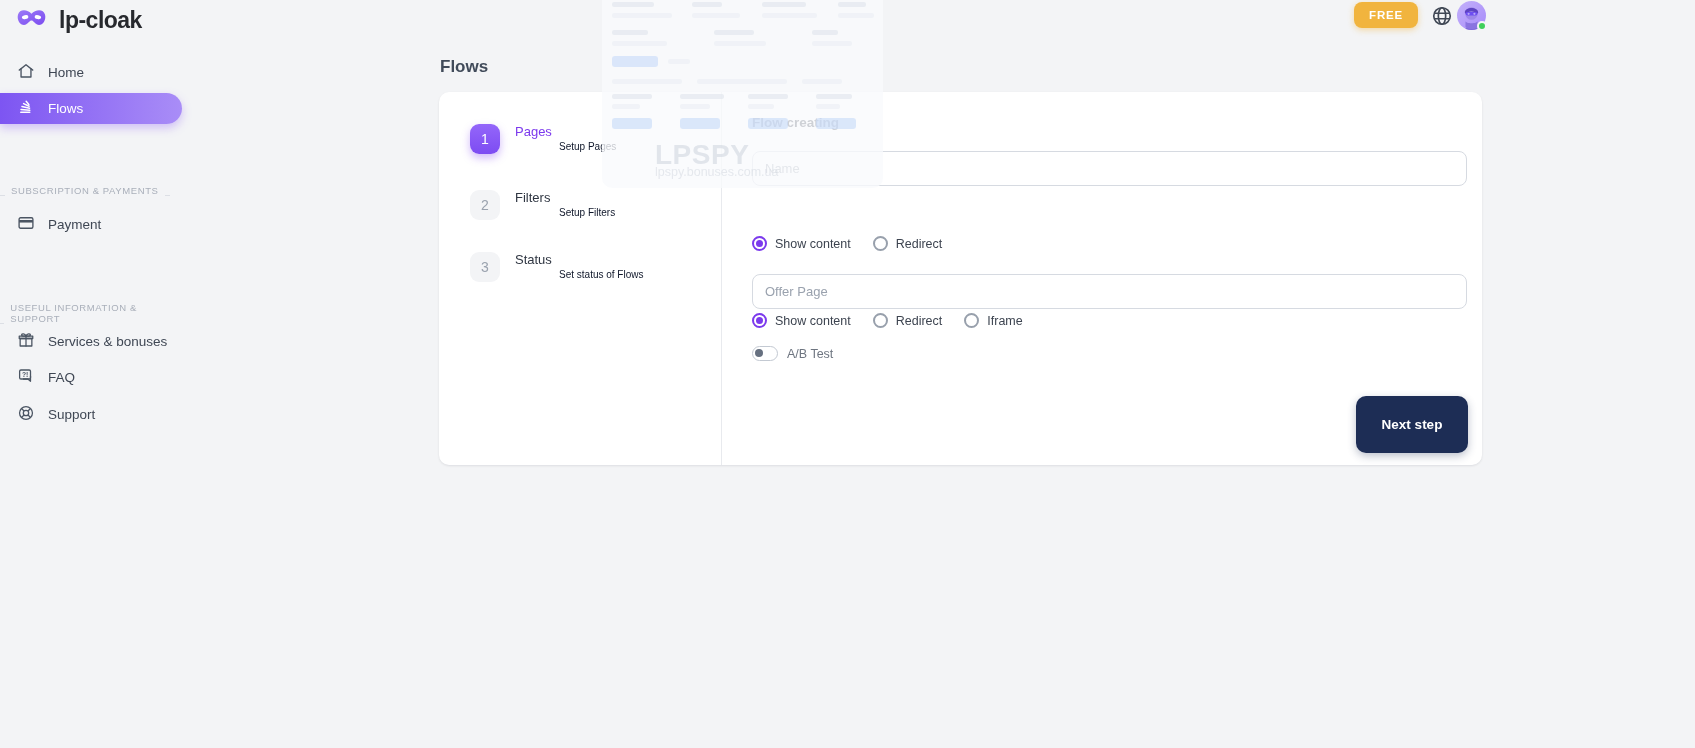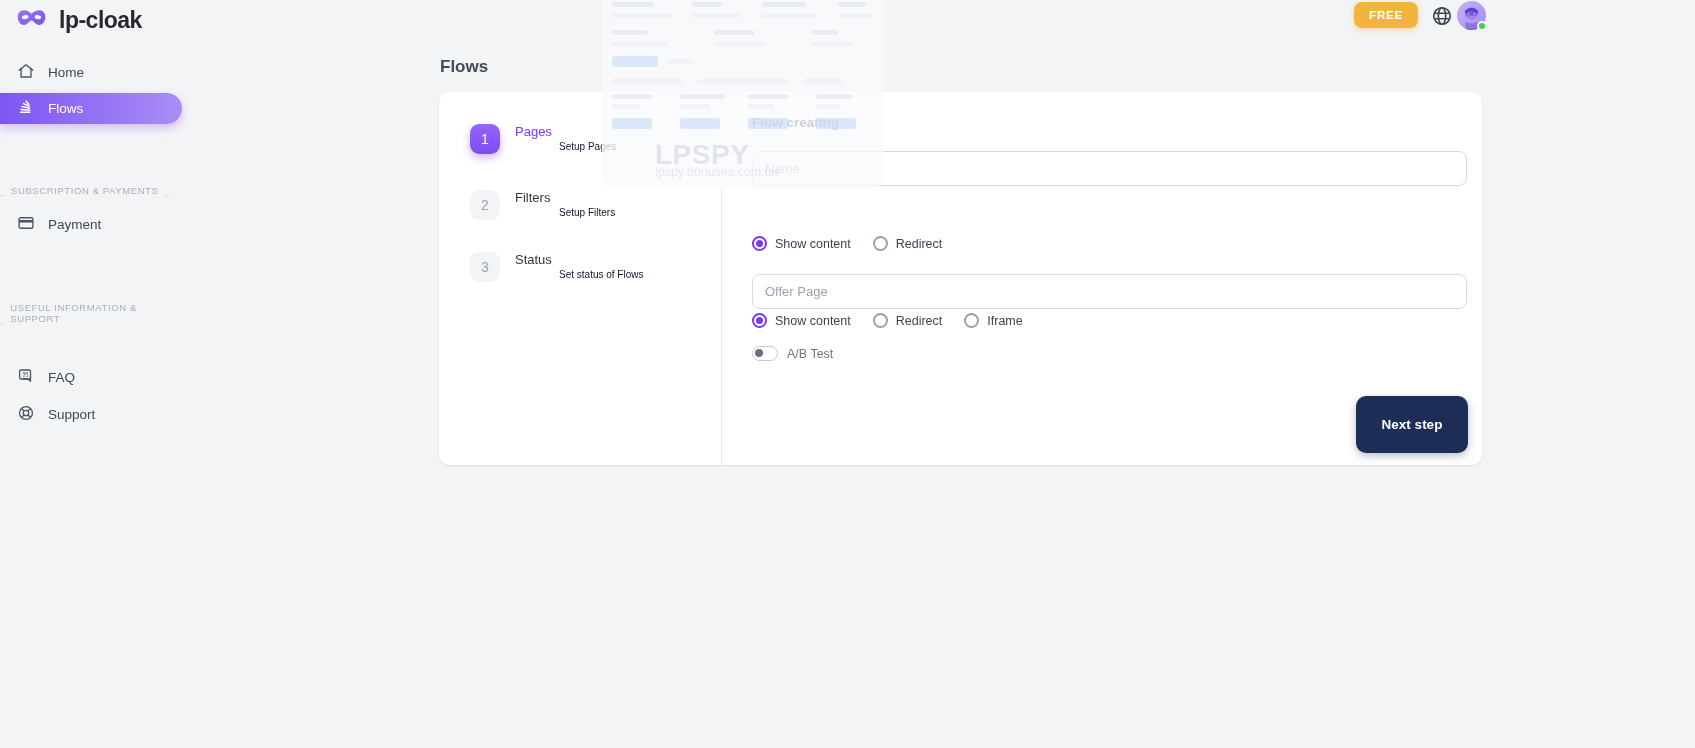--- a/index.html
+++ b/index.html
@@ -169,20 +169,32 @@
       </svg>
     </span>
     <span>Payment</span>
   </div>
 
 
   <div class="section-label" style="top:302px">
     <span>USEFUL INFORMATION &amp; SUPPORT</span>
   </div>
 
+  <div class="nav-item" style="top:326px">
+    <span>
+      <svg width="18" height="18" viewBox="0 0 24 24" fill="none" stroke="#4b5563" stroke-width="1.7" stroke-linecap="round" stroke-linejoin="round">
+        <rect x="4.2" y="10" width="15.6" height="10"></rect>
+        <rect x="3" y="6.8" width="18" height="3.2"></rect>
+        <path d="M12 6.8 V20"></path>
+        <path d="M12 6.8 C10.8 2.8 5.8 3.2 6.2 5.4 C6.5 7.2 9.5 7 12 6.8 Z"></path>
+        <path d="M12 6.8 C13.2 2.8 18.2 3.2 17.8 5.4 C17.5 7.2 14.5 7 12 6.8 Z"></path>
+      </svg>
+    </span>
+    <span>Services &amp; bonuses</span>
+  </div>
 
   <div class="nav-item" style="top:362px">
     <span>
       <svg width="18" height="18" viewBox="0 0 24 24" fill="none" stroke="#4b5563" stroke-width="1.7">
         <rect x="3.5" y="4" width="14.5" height="12" rx="1.8"></rect>
         <path d="M18 12 V19 L14.5 16 H8" stroke-linejoin="round"></path>
         <text x="6.6" y="13.4" font-size="9" font-weight="bold" fill="#4b5563" stroke="none" font-family="inherit">?!</text>
       </svg>
     </span>
     <span>FAQ</span>

